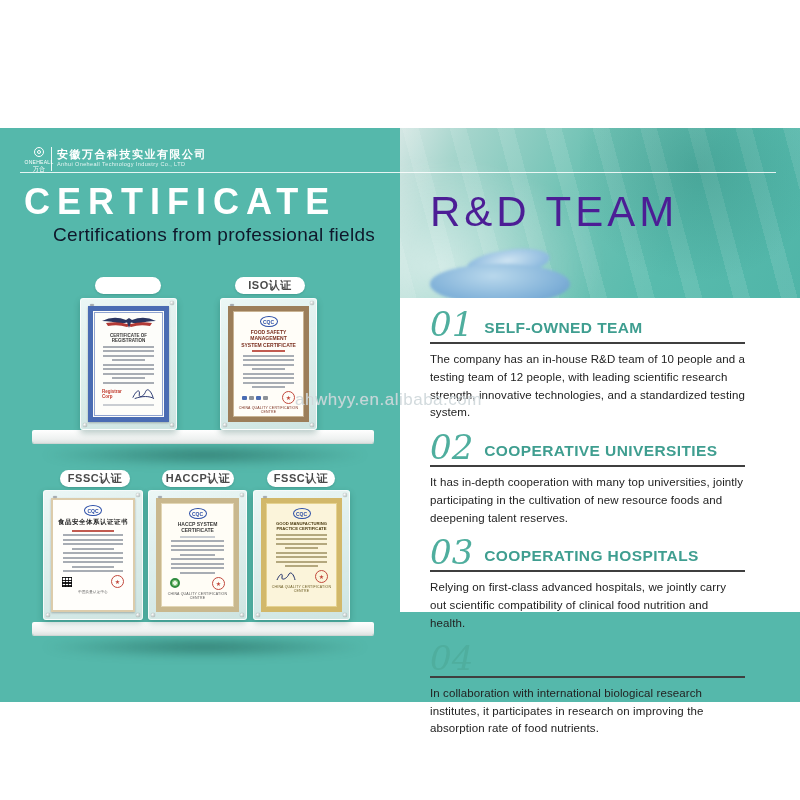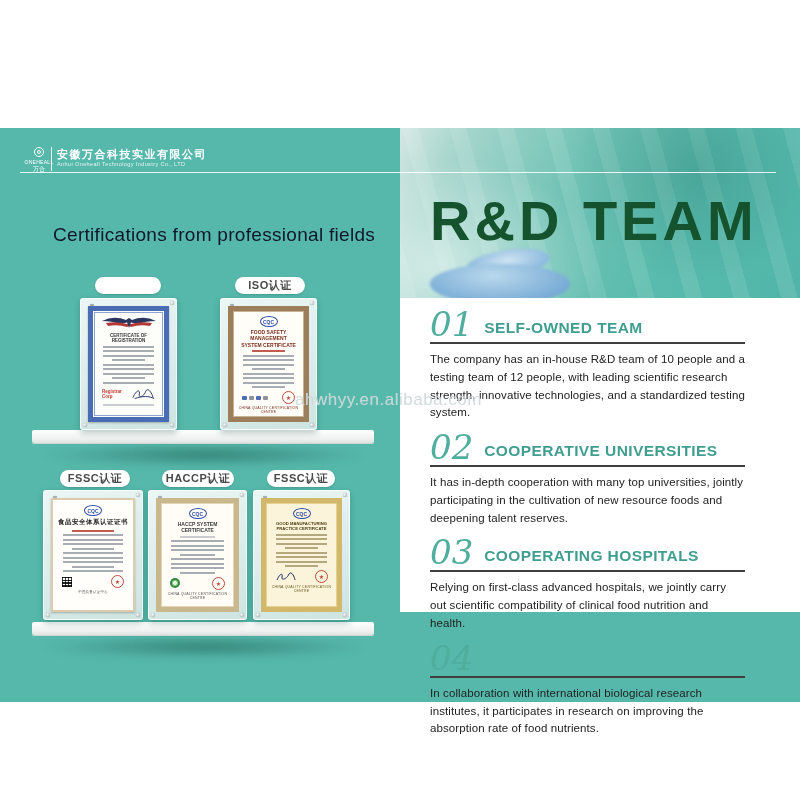--- a/index.html
+++ b/index.html
@@ -91,21 +91,21 @@
            background:repeating-linear-gradient(75deg, rgba(255,255,255,.10) 0 16px, rgba(255,255,255,0) 16px 46px); }
   .photo .coat { position:absolute; left:-40px; top:20px; width:260px; height:170px;
            background:radial-gradient(ellipse at 30% 70%, rgba(255,255,255,.55), rgba(255,255,255,0) 65%); filter:blur(3px); }
   .photo .silhouette { position:absolute; left:180px; top:-30px; width:260px; height:200px;
            background:radial-gradient(ellipse at 45% 35%, rgba(30,110,100,.28), rgba(30,110,100,0) 62%); }
   .glove { position:absolute; left:20px; bottom:-14px; width:170px; height:64px; filter:blur(1.5px); }
   .glove .palm { position:absolute; left:10px; top:16px; width:140px; height:40px; border-radius:50%;
            background:radial-gradient(ellipse at 45% 30%, #b9d8ec, #7fb0d8 65%, #5f93c4); }
   .glove .thumb { position:absolute; left:46px; top:2px; width:84px; height:26px; border-radius:50%;
            background:radial-gradient(ellipse at 50% 40%, #cfe4f2, #8cb9de 70%); transform:rotate(-8deg); }
-  .rd-title { position:absolute; left:430px; top:60px; font-size:56px; font-weight:bold; color:#14532d; letter-spacing:4px; z-index:5; }
+  .rd-title { position:absolute; left:430px; top:60px; font-size:42px; font-weight:normal; color:#4c1d95; letter-spacing:4px; z-index:5; }
 
   
   .panel { position:absolute; left:400px; top:170px; width:400px; height:314px; background:#ffffff; padding:12px 55px 0 30px; }
   .section { margin-bottom:11px; }
   .sec-head { display:flex; align-items:flex-end; border-bottom:2px solid #3f3f3f; padding-bottom:3px; }
   .sec-num { font-family:"DejaVu Serif", serif; font-style:italic; font-size:34px; line-height:.85;
              color:#4fae9e; margin-right:11px; }
   .sec-heading { font-size:15.5px; font-weight:bold; color:#3f9e90; letter-spacing:.4px; padding-bottom:2px; white-space:nowrap; }
   .sec-body { margin-top:7px; font-size:11.5px; font-weight:normal; color:#222; line-height:1.55; letter-spacing:.1px; }
 
@@ -122,20 +122,21 @@
     <div class="logo-circle">
         <i></i>
       </div>
     <div class="logo-en">ONEHEALL</div>
     <div class="logo-cn">万合</div>
     <div class="logo-div"></div>
     <div class="company-cn">安徽万合科技实业有限公司</div>
     <div class="company-en">Anhui Oneheall Technology Industry Co., LTD</div>
     <div class="hdr-line"></div>
 
+    <div class="cert-title">CERTIFICATE</div>
     <div class="cert-sub">Certifications from professional fields</div>
 
     <div class="badge" style="left:95px; top:149px; width:66px;"></div>
     <div class="badge" style="left:235px; top:149px; width:70px;">ISO认证</div>
 
     <div class="frame" style="left:80px; top:170px; width:97px; height:132px;">
       <span class="screw tl"></span>
         <span class="screw tr"></span>
       <span class="screw bl"></span>
         <span class="screw br"></span>

